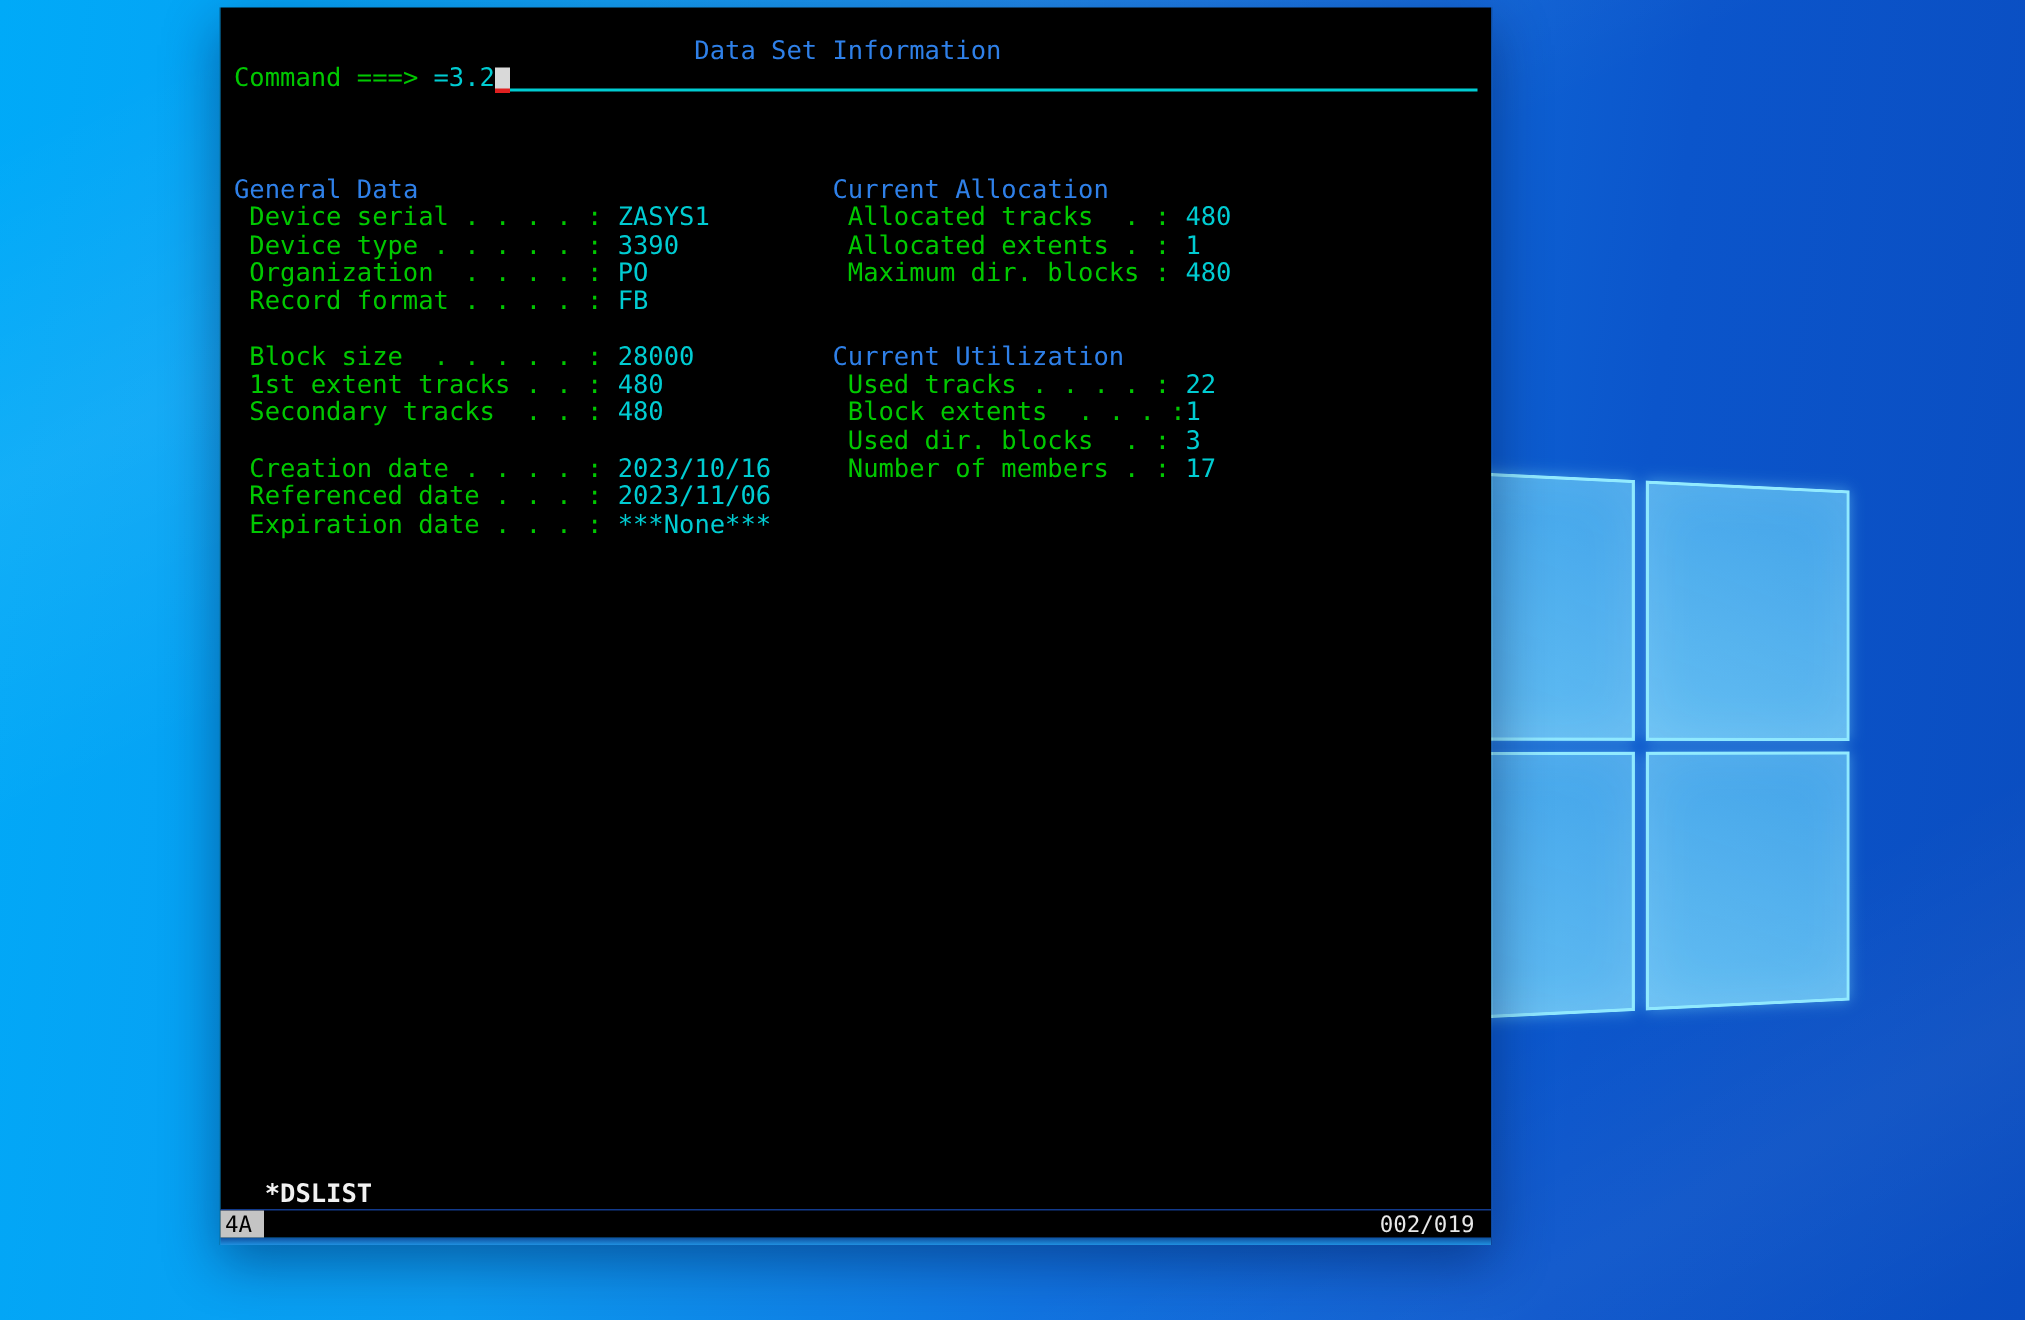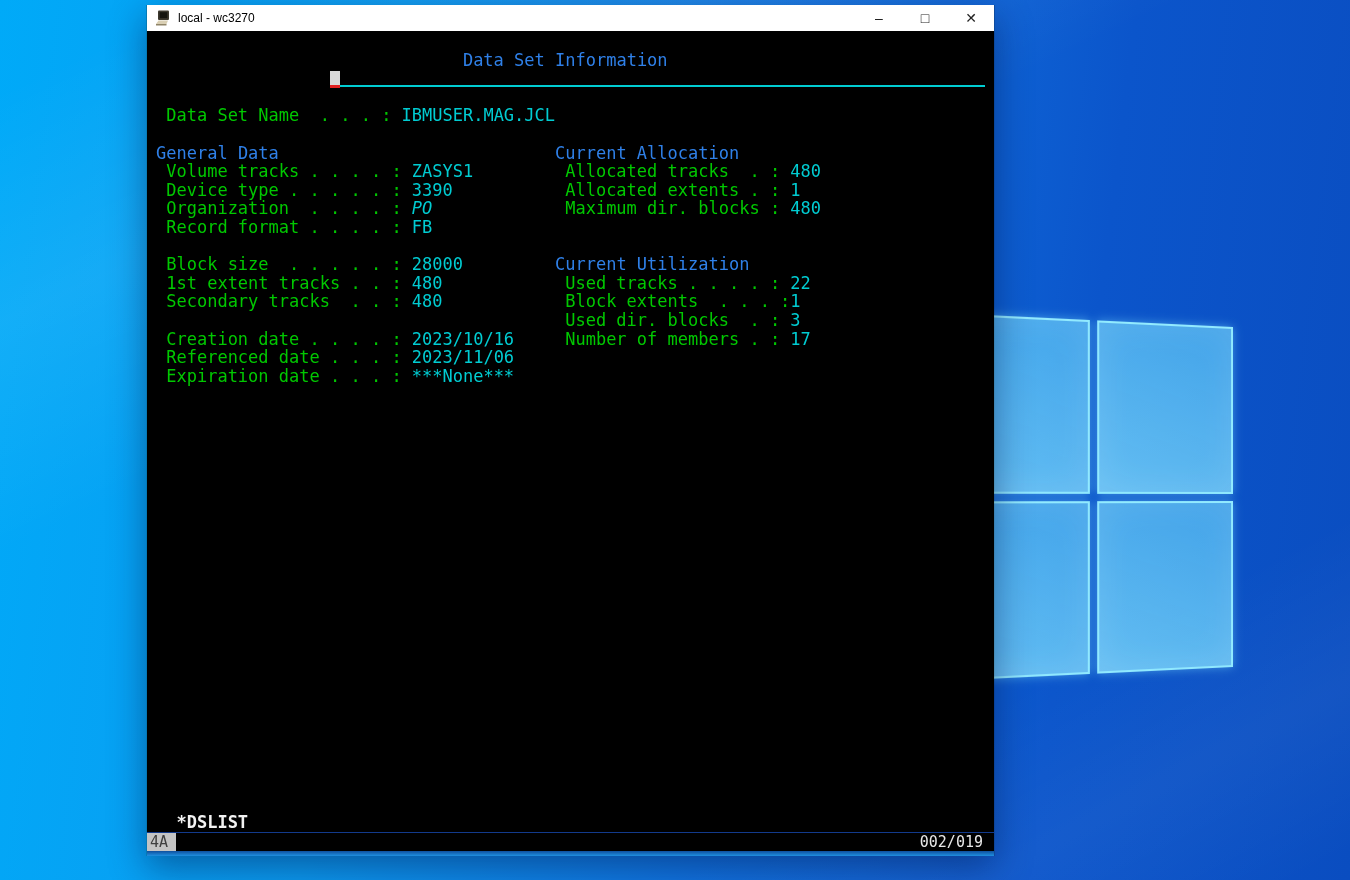--- a/index.html
+++ b/index.html
@@ -45,62 +45,48 @@
   .c-g{color:var(--c-green,#00c800);}
   .c-t{color:var(--c-turquoise,#00ccd2);}
   .c-b{color:var(--c-blue,#2f80e8);}
   .c-w{color:var(--c-white,#f2f2f2);font-weight:bold;}
   .cursor{position:absolute;width:10px;height:14px;background:var(--c-cursor-block,#d9d9d9);
           border-bottom:3px solid var(--c-cursor-red,#e02020);}
   .cmd-underline{position:absolute;height:2px;background:var(--c-turquoise,#00ccd2);}
   .oia{height:18px;background:#000;position:relative;
        font-size:15px;line-height:18px;color:#e8e8e8;border-top:1px solid #123a8c;}
   .oia-status{position:absolute;left:0;top:0;bottom:0;background:var(--c-oia-badge-bg,#c4c4c4);
-              color:#404040;padding:0 8px 0 3px;}
+              color:#000000;padding:0 8px 0 3px;}
   .oia-pos{position:absolute;right:11px;top:0;}
   .bottom-strip{height:5px;background:linear-gradient(180deg,#0e4f9e,#2090e0);}
 </style>
 </head>
 <body>
 
 <div class="desktop">
   <div class="beam beam1"></div>
   <div class="beam beam2"></div>
   <div class="win-logo">
     <div class="pane"></div>
     <div class="pane"></div>
     <div class="pane"></div>
     <div class="pane"></div>
   </div>
 </div>
 
 <div class="window">
-  <div class="titlebar">
-    <svg class="app-icon" viewBox="0 0 16 16">
-      <rect x="3" y="0.5" width="11" height="9.5" rx="1" fill="#3c382e"></rect>
-      <rect x="4.7" y="2.2" width="7.6" height="6" fill="#15140f"></rect>
-      <polygon points="1,14 3.5,10.5 13,10.5 11.5,14" fill="#d9cfb4"></polygon>
-      <rect x="1" y="14" width="10.5" height="1.5" fill="#8f8468"></rect>
-    </svg>
-    <span class="title-text">local - wc3270</span>
-    <div class="win-buttons">
-      <div class="win-btn">–</div>
-      <div class="win-btn">□</div>
-      <div class="win-btn">✕</div>
-    </div>
-  </div>
 
 
   <div class="screen" id="screen">
       <div class="trow" style="top: 19.6px;"><span class="c-b" style="left: 306.9px;">Data Set Information</span></div>
-      <div class="trow" style="top: 75.4px;"><span class="c-g" style="left: 10.23px;">Data Set Name  . . . :</span><span class="c-t" style="left: 245.52px;">IBMUSER.MAG.JCL</span></div>
+      <div class="trow" style="top: 38.2px;"><span class="c-g" style="left: 0px;">Command ===&gt;</span><span class="c-t" style="left: 132.99px;">=3.2</span></div>
       <div class="trow" style="top: 112.6px;"><span class="c-b" style="left: 0px;">General Data</span><span class="c-b" style="left: 398.97px;">Current Allocation</span></div>
-      <div class="trow" style="top: 131.2px;"><span class="c-g" style="left: 10.23px;">Volume tracks . . . . :</span><span class="c-t" style="left: 255.75px;">ZASYS1</span><span class="c-g" style="left: 409.2px;">Allocated tracks  . :</span><span class="c-t" style="left: 634.26px;">480</span></div>
+      <div class="trow" style="top: 131.2px;"><span class="c-g" style="left: 10.23px;">Device serial . . . . :</span><span class="c-t" style="left: 255.75px;">ZASYS1</span><span class="c-g" style="left: 409.2px;">Allocated tracks  . :</span><span class="c-t" style="left: 634.26px;">480</span></div>
       <div class="trow" style="top: 149.8px;"><span class="c-g" style="left: 10.23px;">Device type . . . . . :</span><span class="c-t" style="left: 255.75px;">3390</span><span class="c-g" style="left: 409.2px;">Allocated extents . :</span><span class="c-t" style="left: 634.26px;">1</span></div>
-      <div class="trow" style="top: 168.4px;"><span class="c-g" style="left: 10.23px;">Organization  . . . . :</span><span class="c-t" style="left: 255.75px; font-style: italic;">PO</span><span class="c-g" style="left: 409.2px;">Maximum dir. blocks :</span><span class="c-t" style="left: 634.26px;">480</span></div>
+      <div class="trow" style="top: 168.4px;"><span class="c-g" style="left: 10.23px;">Organization  . . . . :</span><span class="c-t" style="left: 255.75px;">PO</span><span class="c-g" style="left: 409.2px;">Maximum dir. blocks :</span><span class="c-t" style="left: 634.26px;">480</span></div>
       <div class="trow" style="top: 187px;"><span class="c-g" style="left: 10.23px;">Record format . . . . :</span><span class="c-t" style="left: 255.75px;">FB</span></div>
       <div class="trow" style="top: 224.2px;"><span class="c-g" style="left: 10.23px;">Block size  . . . . . :</span><span class="c-t" style="left: 255.75px;">28000</span><span class="c-b" style="left: 398.97px;">Current Utilization</span></div>
       <div class="trow" style="top: 242.8px;"><span class="c-g" style="left: 10.23px;">1st extent tracks . . :</span><span class="c-t" style="left: 255.75px;">480</span><span class="c-g" style="left: 409.2px;">Used tracks . . . . :</span><span class="c-t" style="left: 634.26px;">22</span></div>
       <div class="trow" style="top: 261.4px;"><span class="c-g" style="left: 10.23px;">Secondary tracks  . . :</span><span class="c-t" style="left: 255.75px;">480</span><span class="c-g" style="left: 409.2px;">Block extents  . . . :</span><span class="c-t" style="left: 634.26px;">1</span></div>
       <div class="trow" style="top: 280px;"><span class="c-g" style="left: 409.2px;">Used dir. blocks  . :</span><span class="c-t" style="left: 634.26px;">3</span></div>
       <div class="trow" style="top: 298.6px;"><span class="c-g" style="left: 10.23px;">Creation date . . . . :</span><span class="c-t" style="left: 255.75px;">2023/10/16</span><span class="c-g" style="left: 409.2px;">Number of members . :</span><span class="c-t" style="left: 634.26px;">17</span></div>
       <div class="trow" style="top: 317.2px;"><span class="c-g" style="left: 10.23px;">Referenced date . . . :</span><span class="c-t" style="left: 255.75px;">2023/11/06</span></div>
       <div class="trow" style="top: 335.8px;"><span class="c-g" style="left: 10.23px;">Expiration date . . . :</span><span class="c-t" style="left: 255.75px;">***None***</span></div>
       <div class="trow" style="top: 782.2px;"><span class="c-w" style="left: 20.46px;">*DSLIST</span></div>
       <div class="cursor" style="left: 182.91px; top: 40.2px;"></div>

